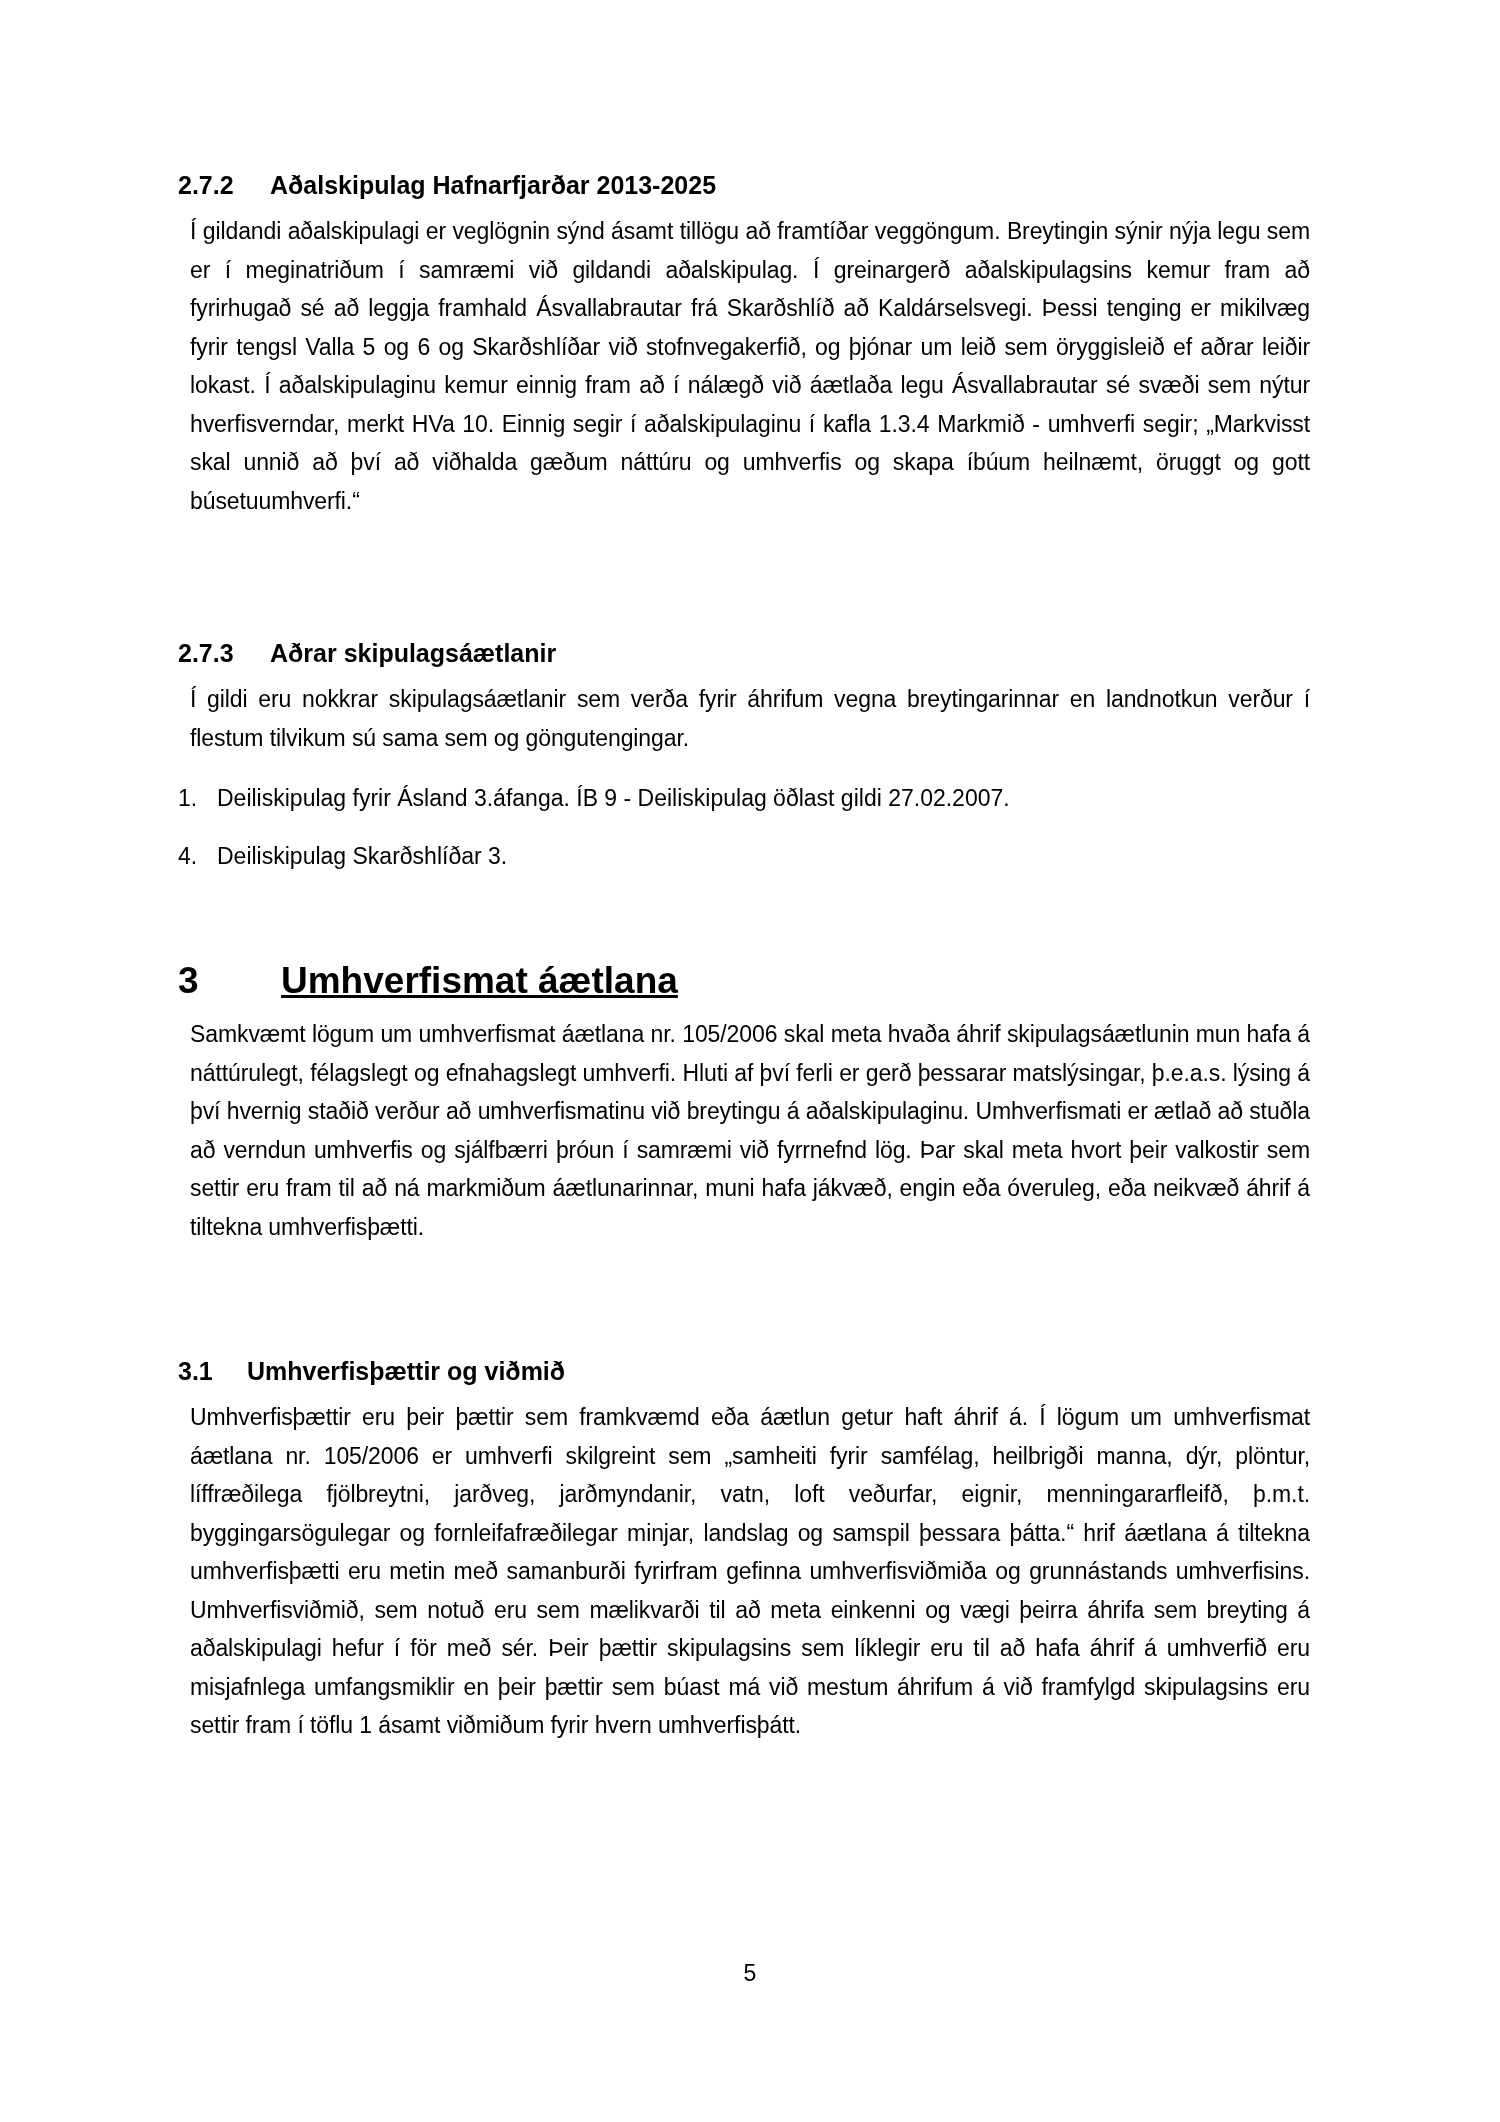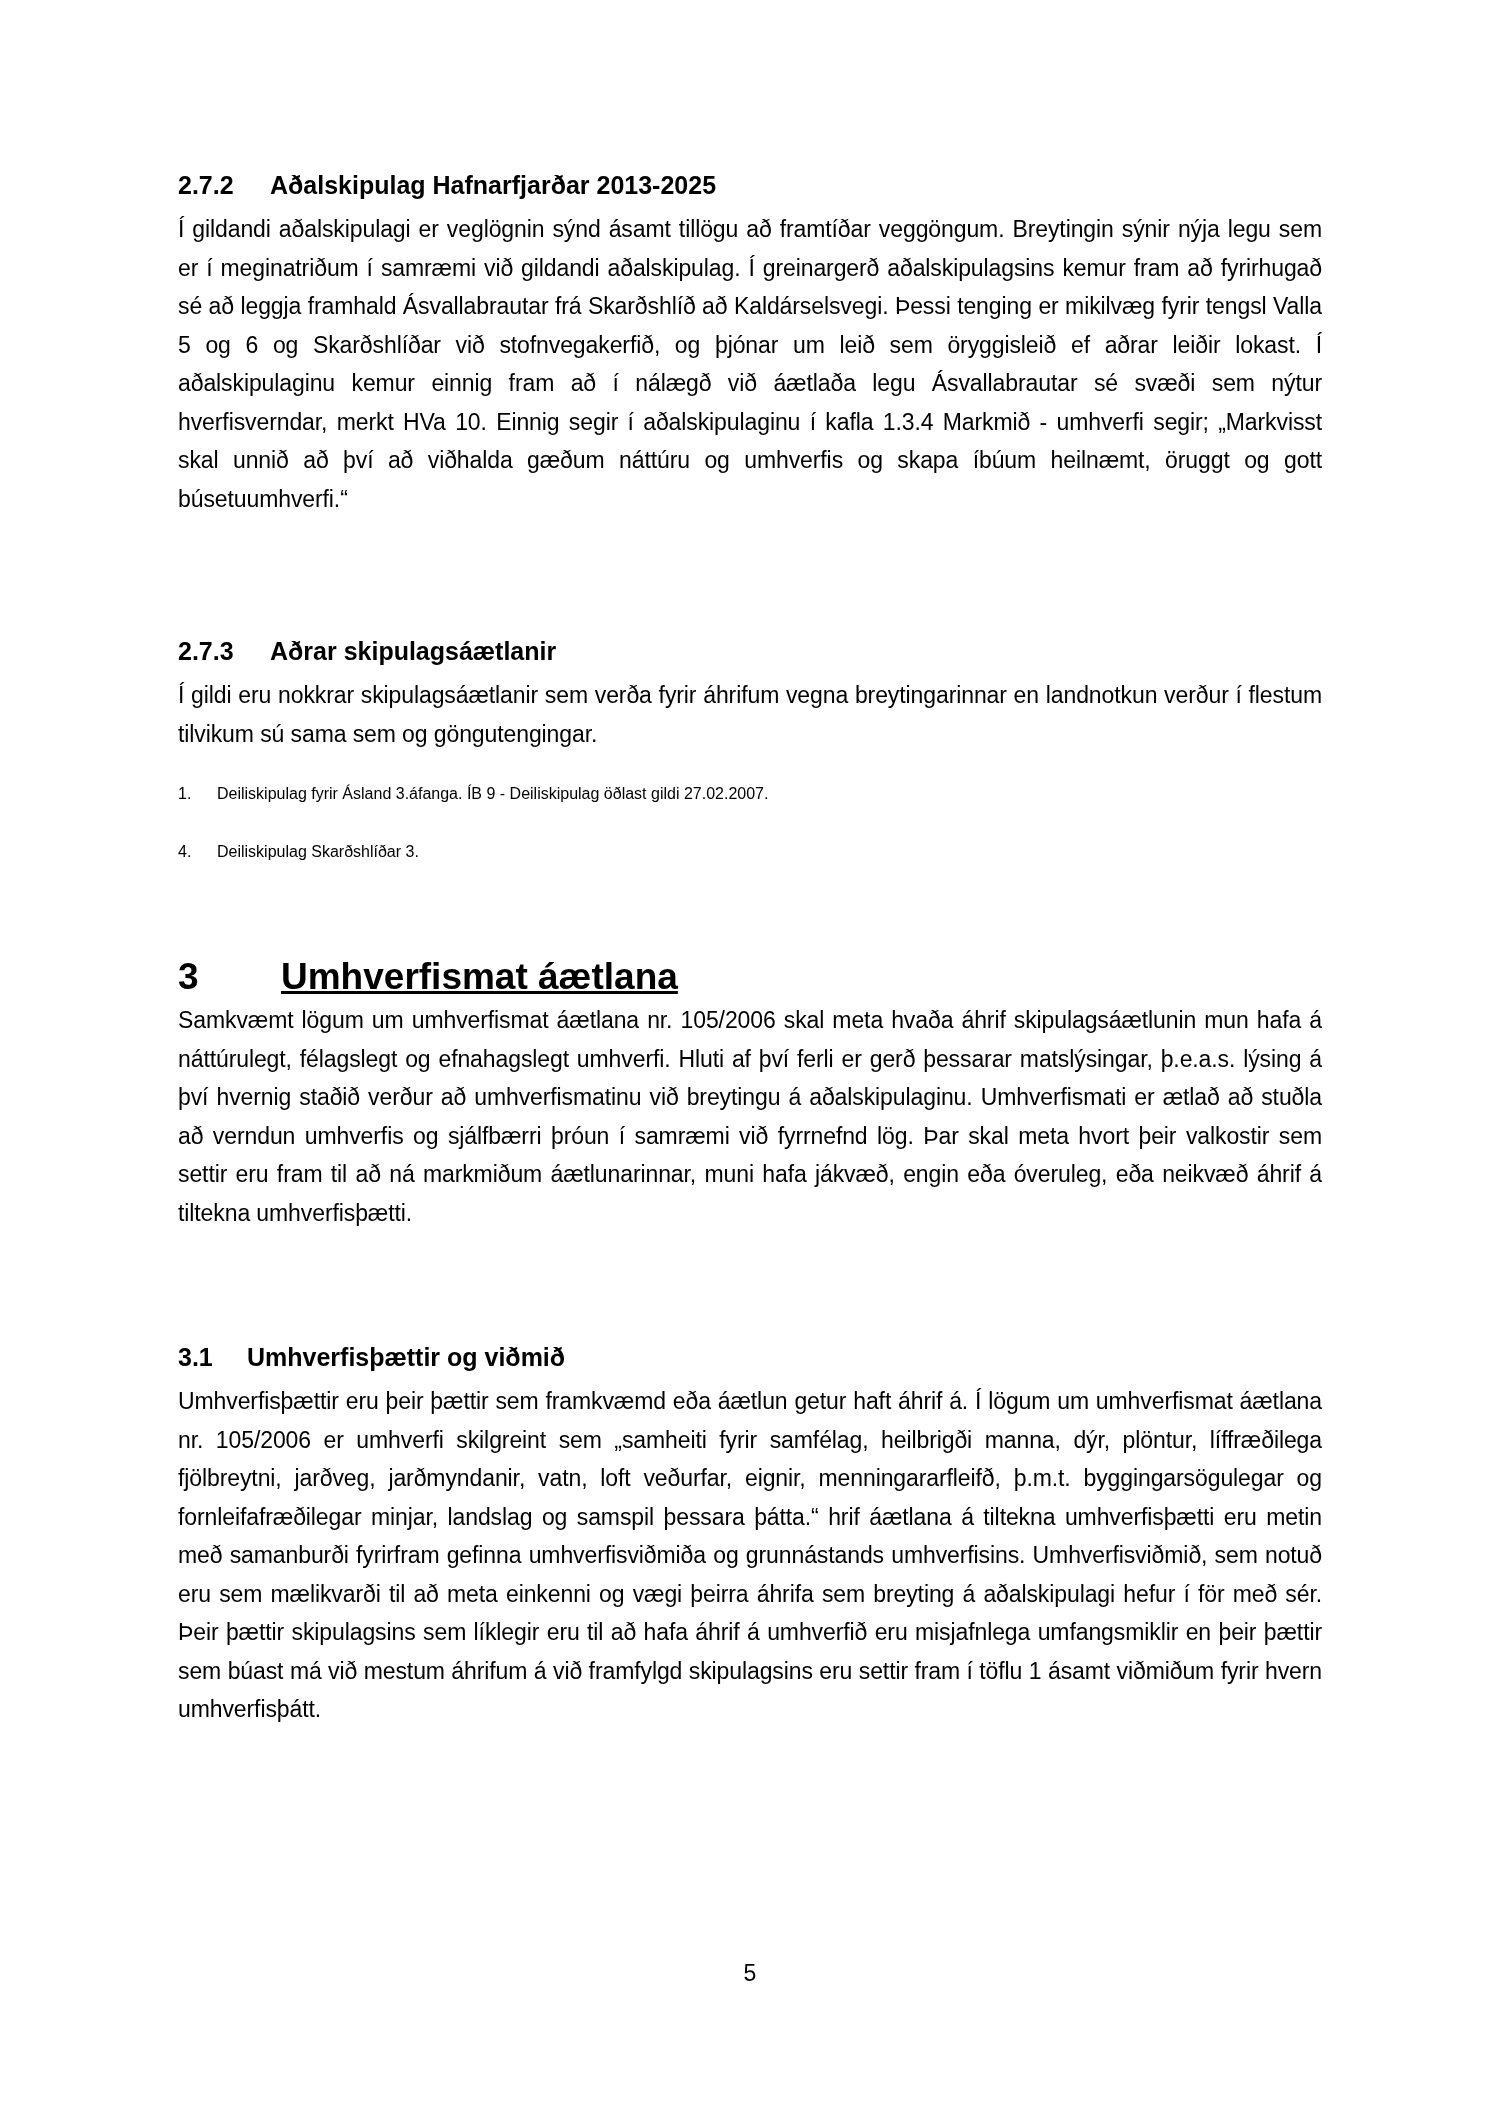--- a/index.html
+++ b/index.html
@@ -37,33 +37,33 @@
     display: inline-block;
     vertical-align: baseline;
   }
   .num-92  { width: 92px; }
   .num-69  { width: 69px; }
   .num-103 { width: 103px; }
   .bodytext {
     font-size: 23px;
     line-height: 38.5px;
     text-align: justify;
-    margin: 0;
+    margin: 12px;
     letter-spacing: -0.1px;
   }
   .mt-section {
     margin-top: 118px;
   }
   .plan-list {
     list-style: none;
     margin: 22px 0 0 0;
     padding: 0;
   }
   .plan-list li {
-    font-size: 16px;
+    font-size: 23px;
     line-height: 38.5px;
     margin: 0 0 19px 0;
   }
   .linum {
     display: inline-block;
     width: 39px;
   }
   .h31 {
     margin-top: 110px;
   }

